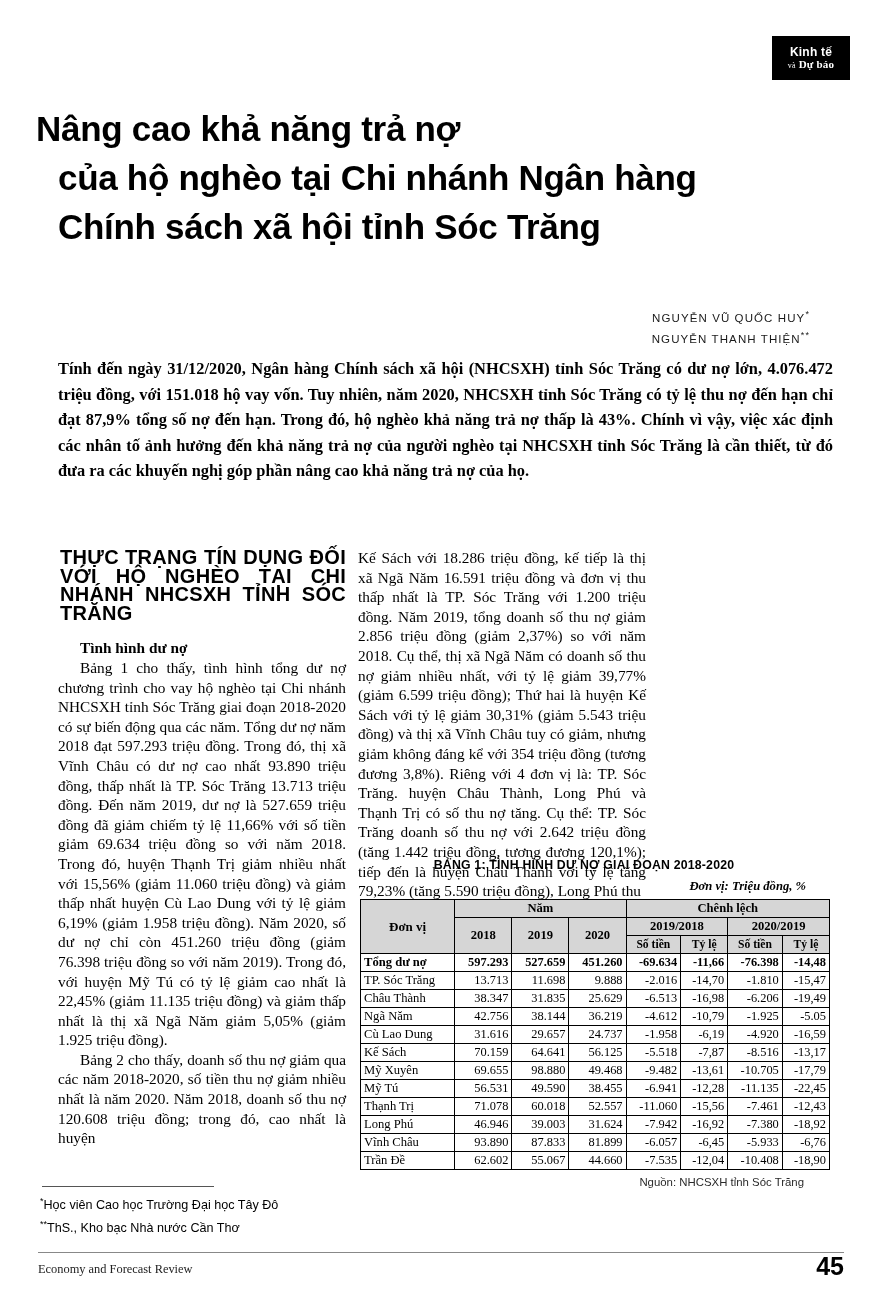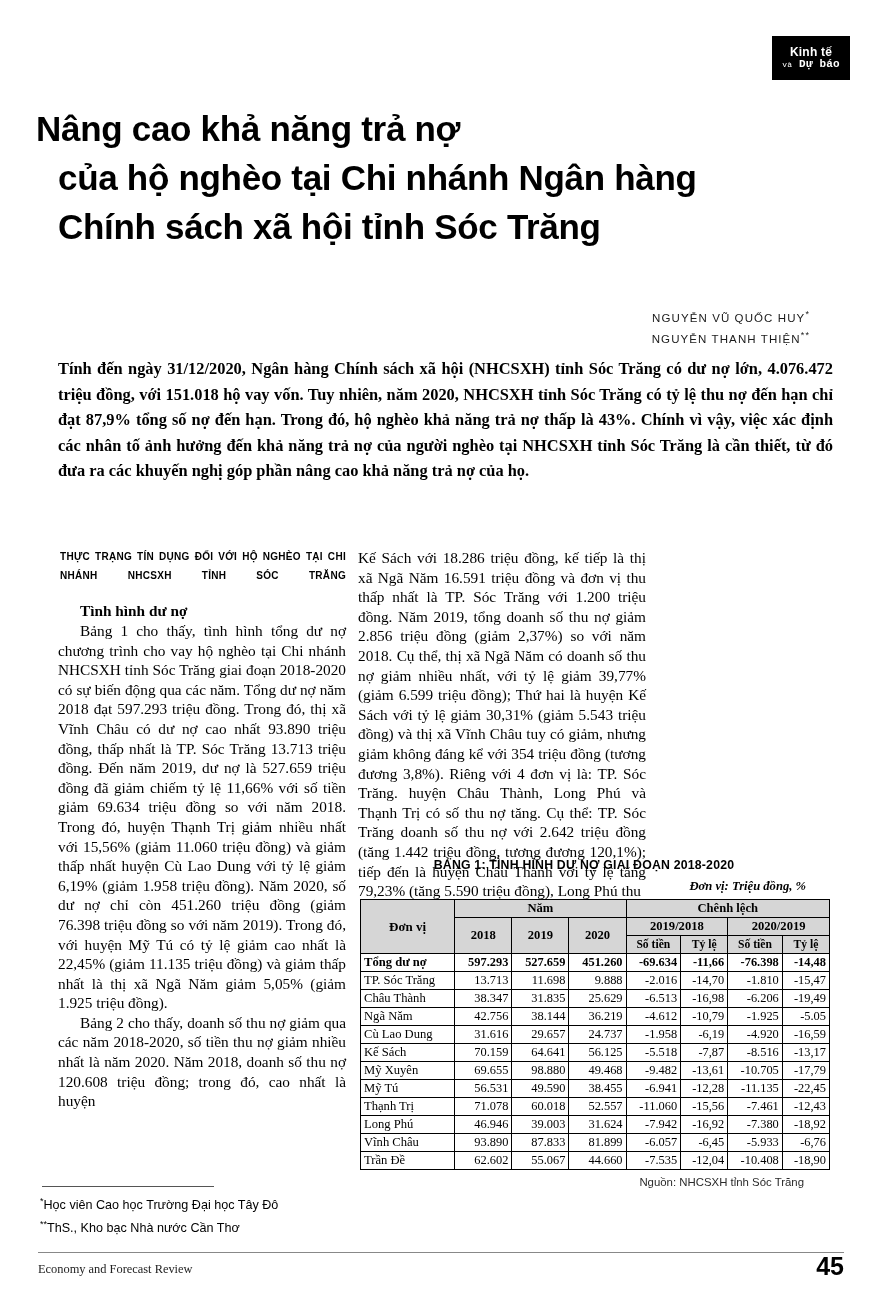--- a/index.html
+++ b/index.html
@@ -44,21 +44,21 @@
   }
   .masthead .m1 {
     color: #ffffff;
     font-family: "Liberation Sans", sans-serif;
     font-weight: bold;
     font-size: 12px;
     letter-spacing: .2px;
   }
   .masthead .m2 {
     color: #ffffff;
-    font-family: Liberation Mono, monospace;
+    font-family: Liberation Serif, serif;
     font-weight: bold;
     font-size: 11px;
     letter-spacing: .2px;
     margin-top: 1px;
   }
   .masthead .m2 .small {
     font-size: 8px;
     font-weight: normal;
   }
 
@@ -118,21 +118,21 @@
     font-size: 15.3px;
     line-height: 19.6px;
     text-align: justify;
   }
   .col-left  { left: 58px; }
   .col-right { left: 358px; }
 
   .sec-head {
     font-family: "Liberation Sans", sans-serif;
     font-weight: bold;
-    font-size: 10px;
+    font-size: 20px;
     line-height: 18.5px;
     letter-spacing: .3px;
     text-align: justify;
     text-align-last: justify;
     margin: 0 0 16px 0;
     padding-left: 2px;
   }
   .sub-head {
     font-weight: bold;
     font-size: 15.3px;

